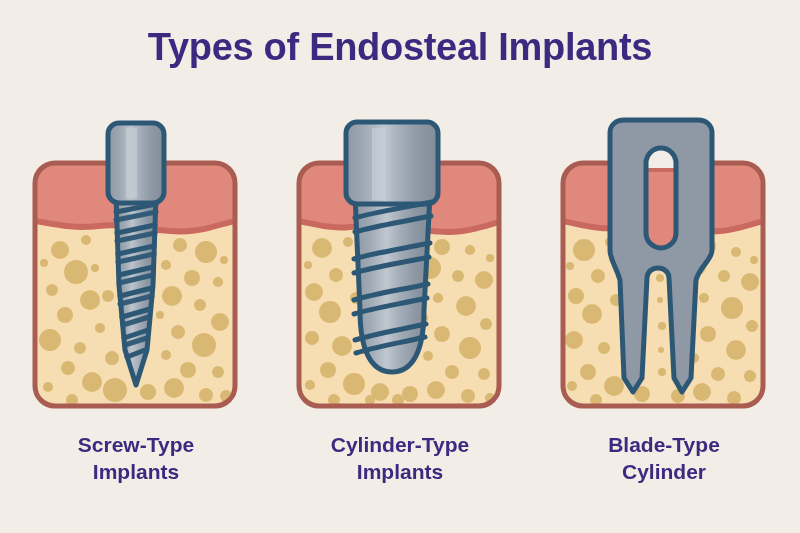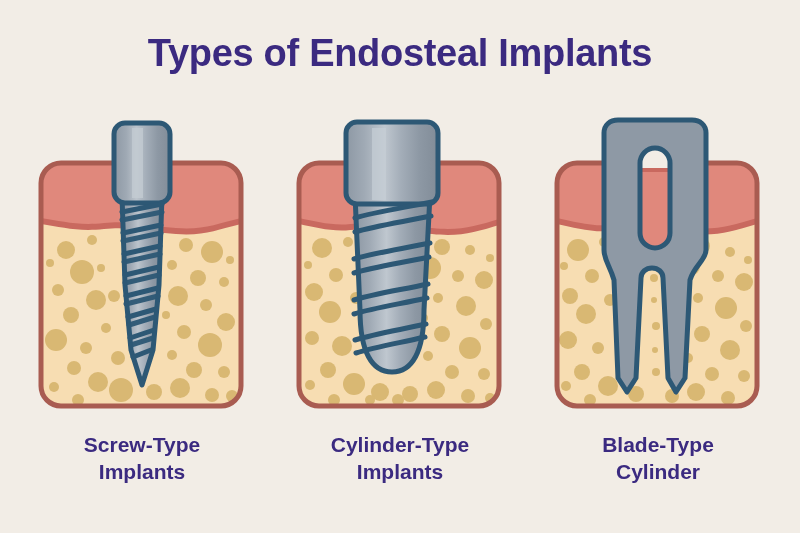--- a/index.html
+++ b/index.html
@@ -9,38 +9,38 @@
   body {
     width: 800px;
     height: 533px;
     background: #f2ede6;
     font-family: "Liberation Sans", sans-serif;
     overflow: hidden;
     position: relative;
   }
   #page-title {
     position: absolute;
-    top: 32px;
+    top: 26px;
     left: 0;
     width: 800px;
     text-align: center;
     font-size: 38px;
     font-weight: bold;
     color: #3b2a80;
     letter-spacing: -0.3px;
   }
   .panels {
     position: absolute;
     top: 100px;
     left: 0;
     width: 800px;
     height: 400px;
     display: flex;
     justify-content: space-between;
-    padding: 0 26px;
+    padding: 0 20px;
     box-sizing: border-box;
   }
   .panel {
     width: 232px;
     display: flex;
     flex-direction: column;
     align-items: center;
   }
   .figure {
     width: 232px;

